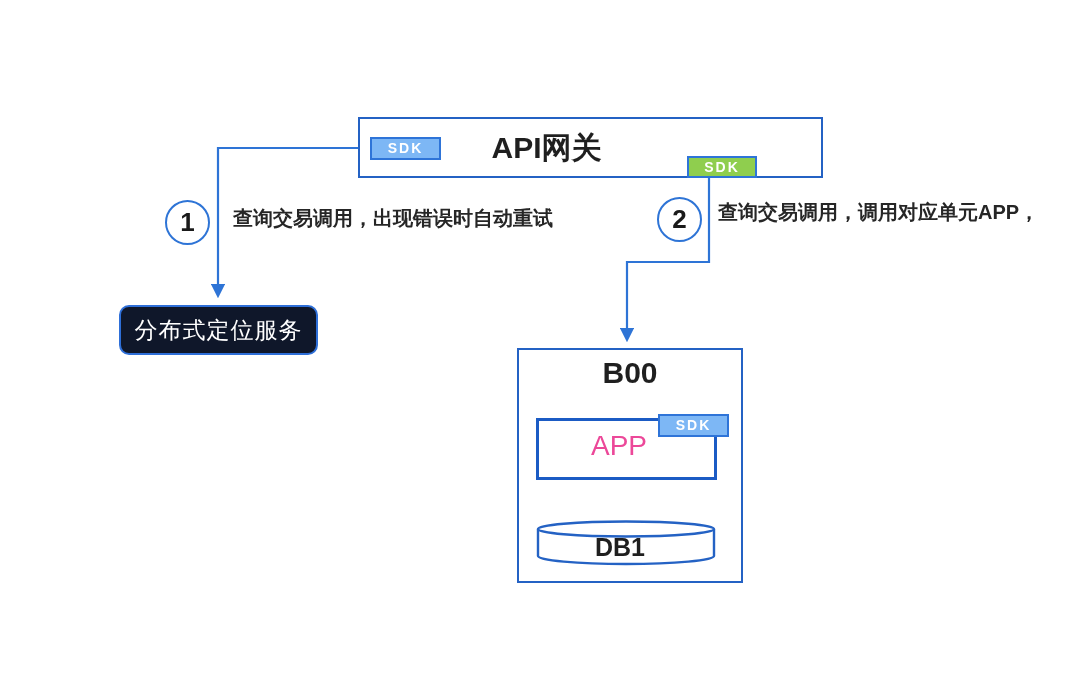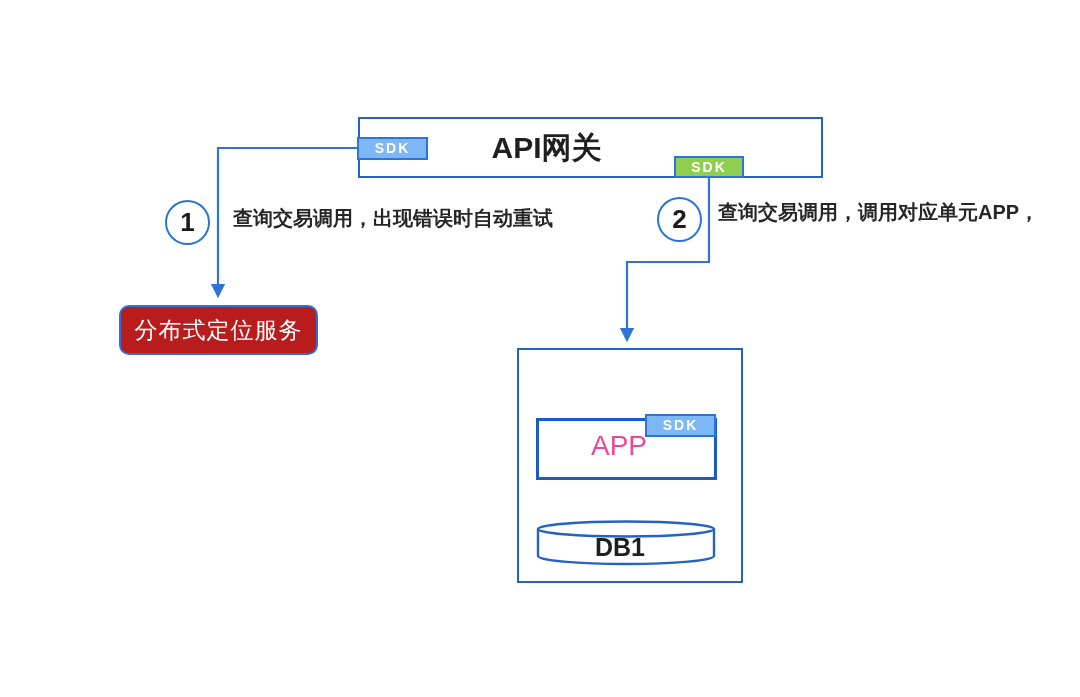--- a/index.html
+++ b/index.html
@@ -17,21 +17,21 @@
     left:358px; top:117px; width:465px; height:61px;
     border:2px solid #2462C4; background:#fff; box-sizing:border-box;
   }
   .gateway-title {
     left:358px; top:117px; width:377px; height:61px; line-height:61px;
     text-align:center; font-size:30px; font-weight:600; color:#1f1f1f;
   }
 
   .sdk-badge {
     box-sizing:border-box; text-align:center; color:#ffffff;
-    font-size:14px; font-weight:600; letter-spacing:2px;
+    font-size:14px; font-weight:600; letter-spacing:2px;margin-left:13px;
   }
   .sdk-blue  { background:#7DB7F5; border:2px solid #2E74D8; }
   .sdk-green { background:#8FCE4E; border:2px solid #2E74D8; }
 
   .sdk-gw-left  { left:357px; top:137px; width:71px; height:23px; line-height:19px; }
   .sdk-gw-right { left:674px; top:156px; width:70px; height:22px; line-height:18px; }
 
   
   .step-circle {
     box-sizing:border-box; width:45px; height:45px; border:2.5px solid #2E74D6;
@@ -44,21 +44,21 @@
   .step-text {
     color:#262626; font-size:20px; font-weight:600; line-height:22px; white-space:nowrap;
   }
   .step1-text { left:233px; top:207px; }
   .step2-text { left:718px; top:201px; }
   .step-line { display:block; }
 
   
   .loc-box {
     left:119px; top:305px; width:199px; height:50px; box-sizing:border-box;
-    background:#b91c1c; border:2px solid #2E6FD8; border-radius:10px;
+    background:#0f172a; border:2px solid #2E6FD8; border-radius:10px;
     color:#ffffff; font-size:23px; font-weight:500; text-align:center; line-height:46px;
     letter-spacing:1px;
   }
 
   
   .b00-box {
     left:517px; top:348px; width:226px; height:235px;
     border:2px solid #2462C4; background:#fff; box-sizing:border-box;
   }
   .b00-title {
@@ -114,20 +114,21 @@
   </div>
 
   <div class="abs step-circle step2-circle">2</div>
   <div class="abs step-text step2-text">
     <span class="step-line">查询交易调用，调用对应单元APP，</span>
   </div>
 
   <div class="abs loc-box">分布式定位服务</div>
 
   <div class="abs b00-box"></div>
+  <div class="abs b00-title">B00</div>
 
   <div class="abs app-box"></div>
   <div class="abs app-label">APP</div>
   <div class="abs sdk-badge sdk-blue sdk-app">SDK</div>
 
   <div class="abs db-wrap">
     <svg width="180" height="46" viewBox="0 0 180 46" xmlns="http://www.w3.org/2000/svg">
       <path d="M2,9 L2,36 A88,8 0 0 0 178,36 L178,9" fill="#ffffff" stroke="#2462C4" stroke-width="2.4"></path>
       <ellipse cx="90" cy="9" rx="88" ry="7.5" fill="#ffffff" stroke="#2462C4" stroke-width="2.4"></ellipse>
     </svg>

